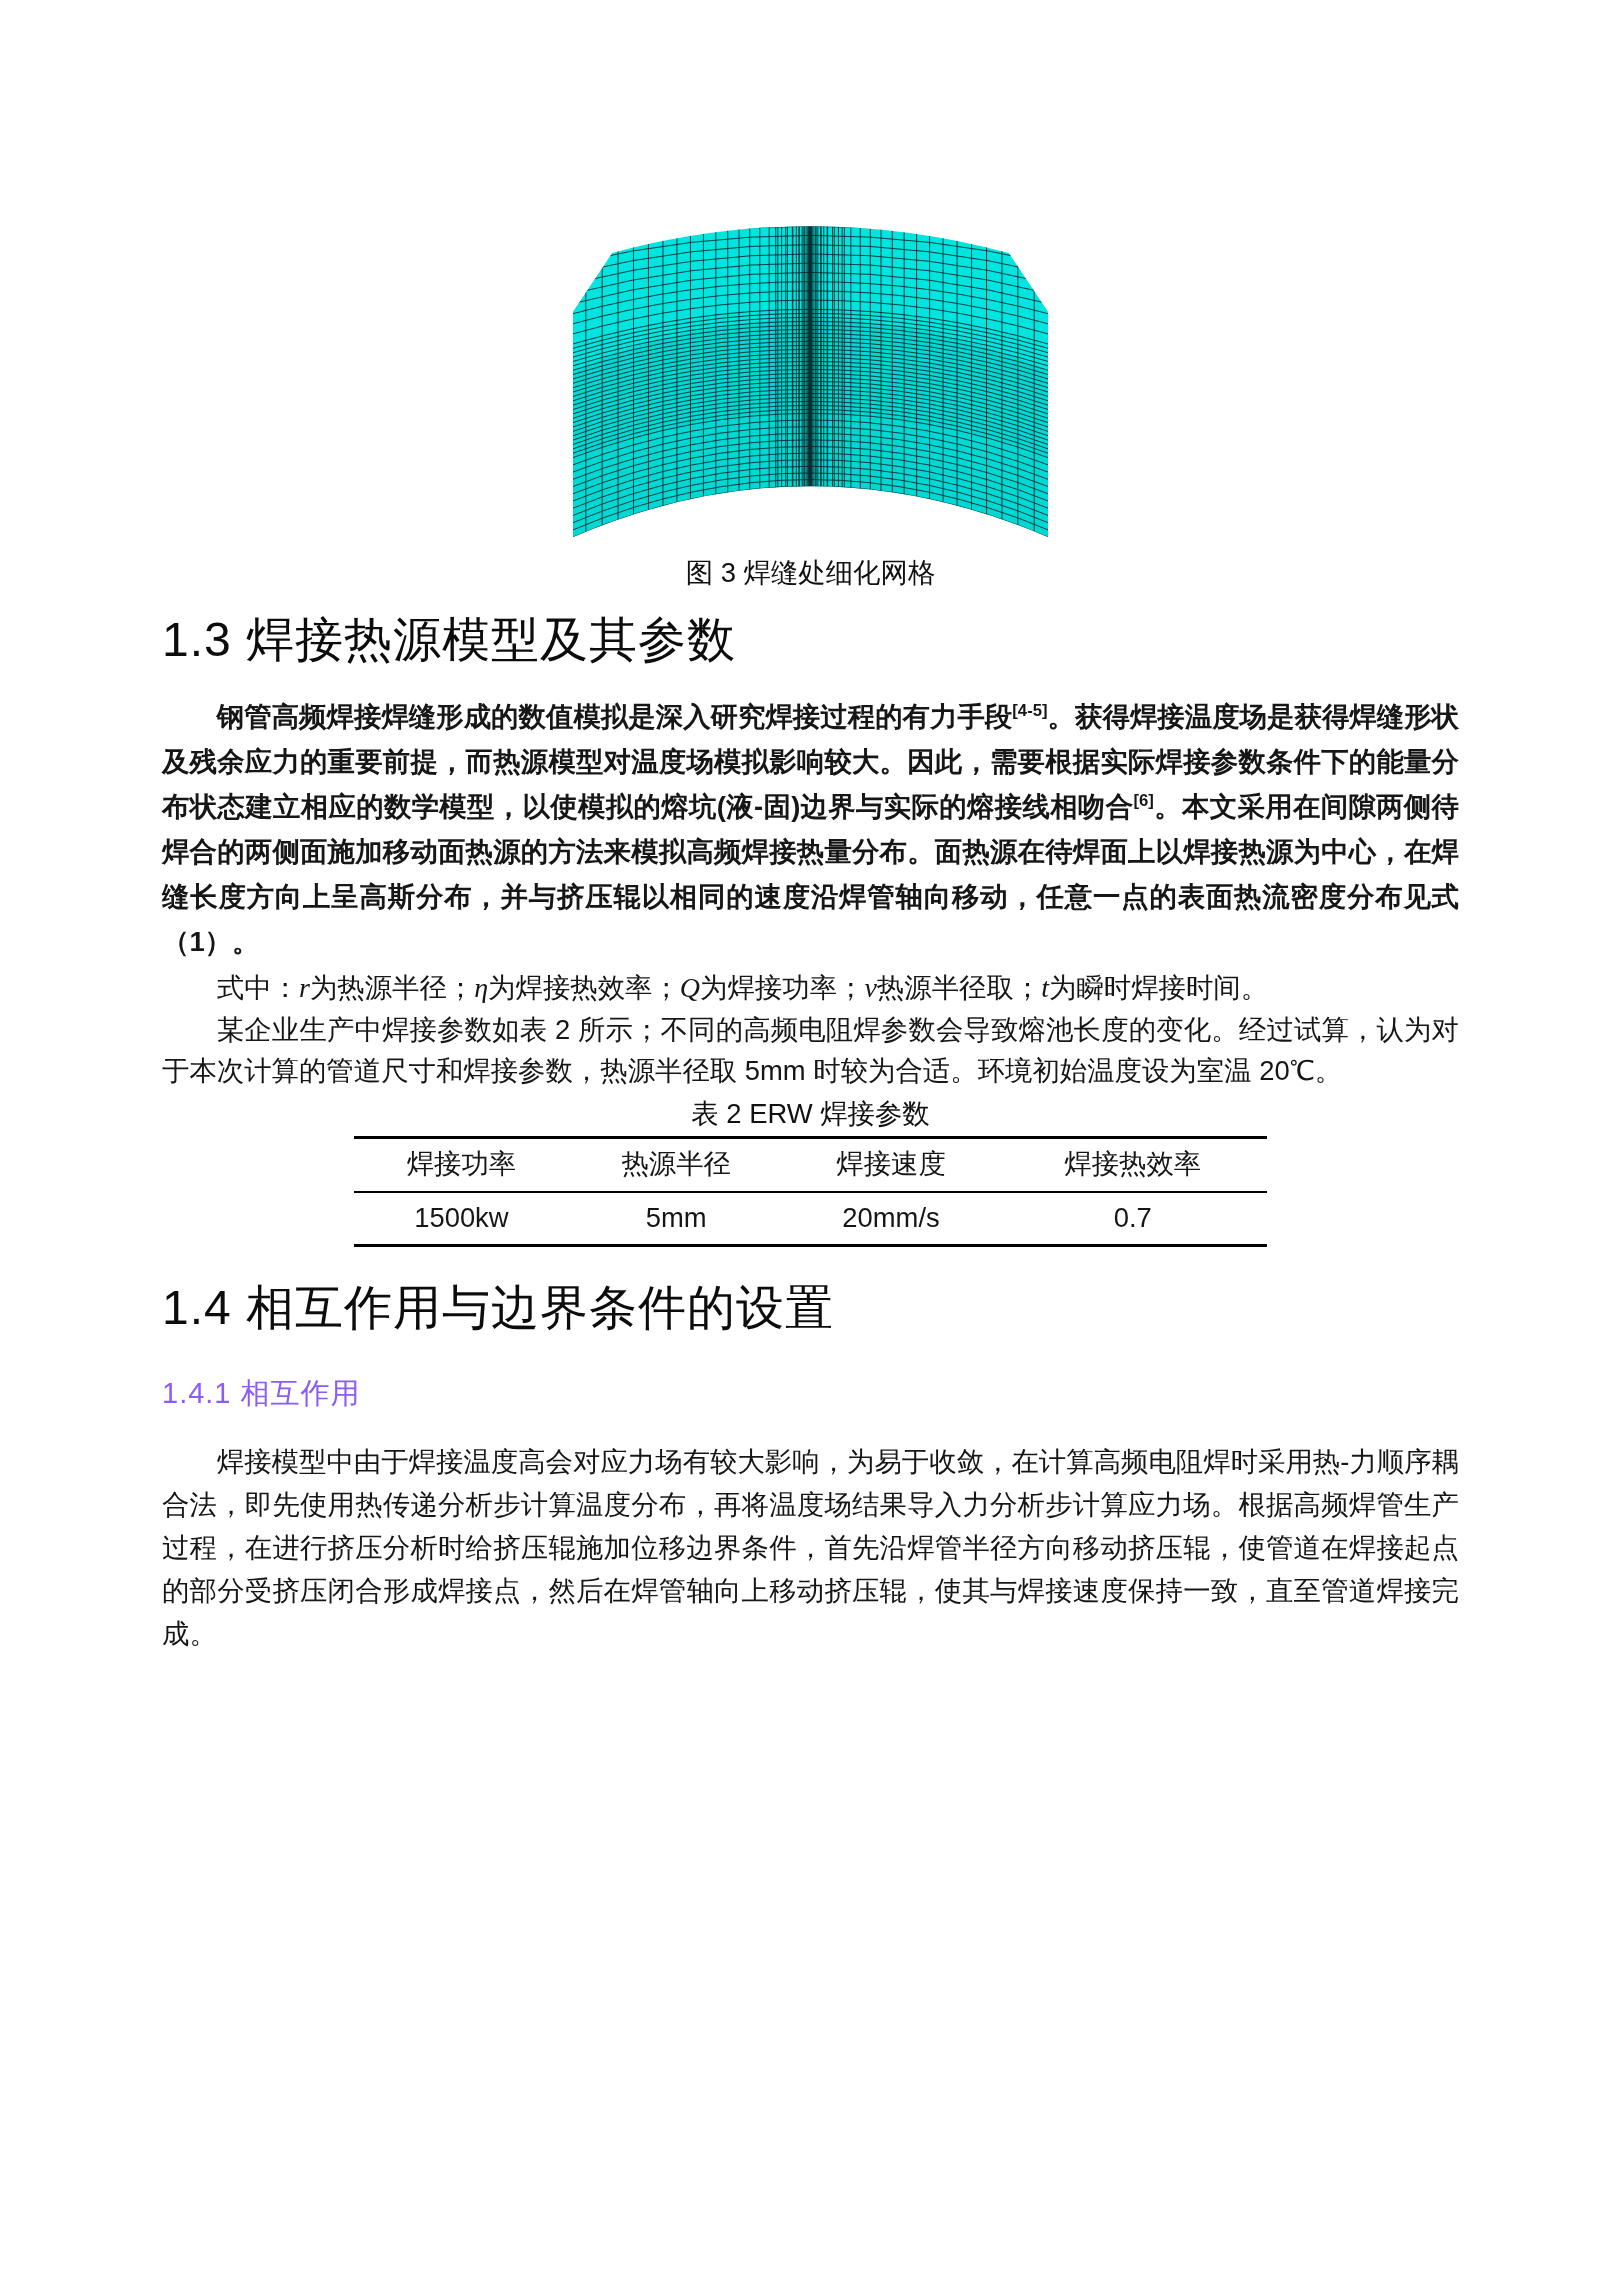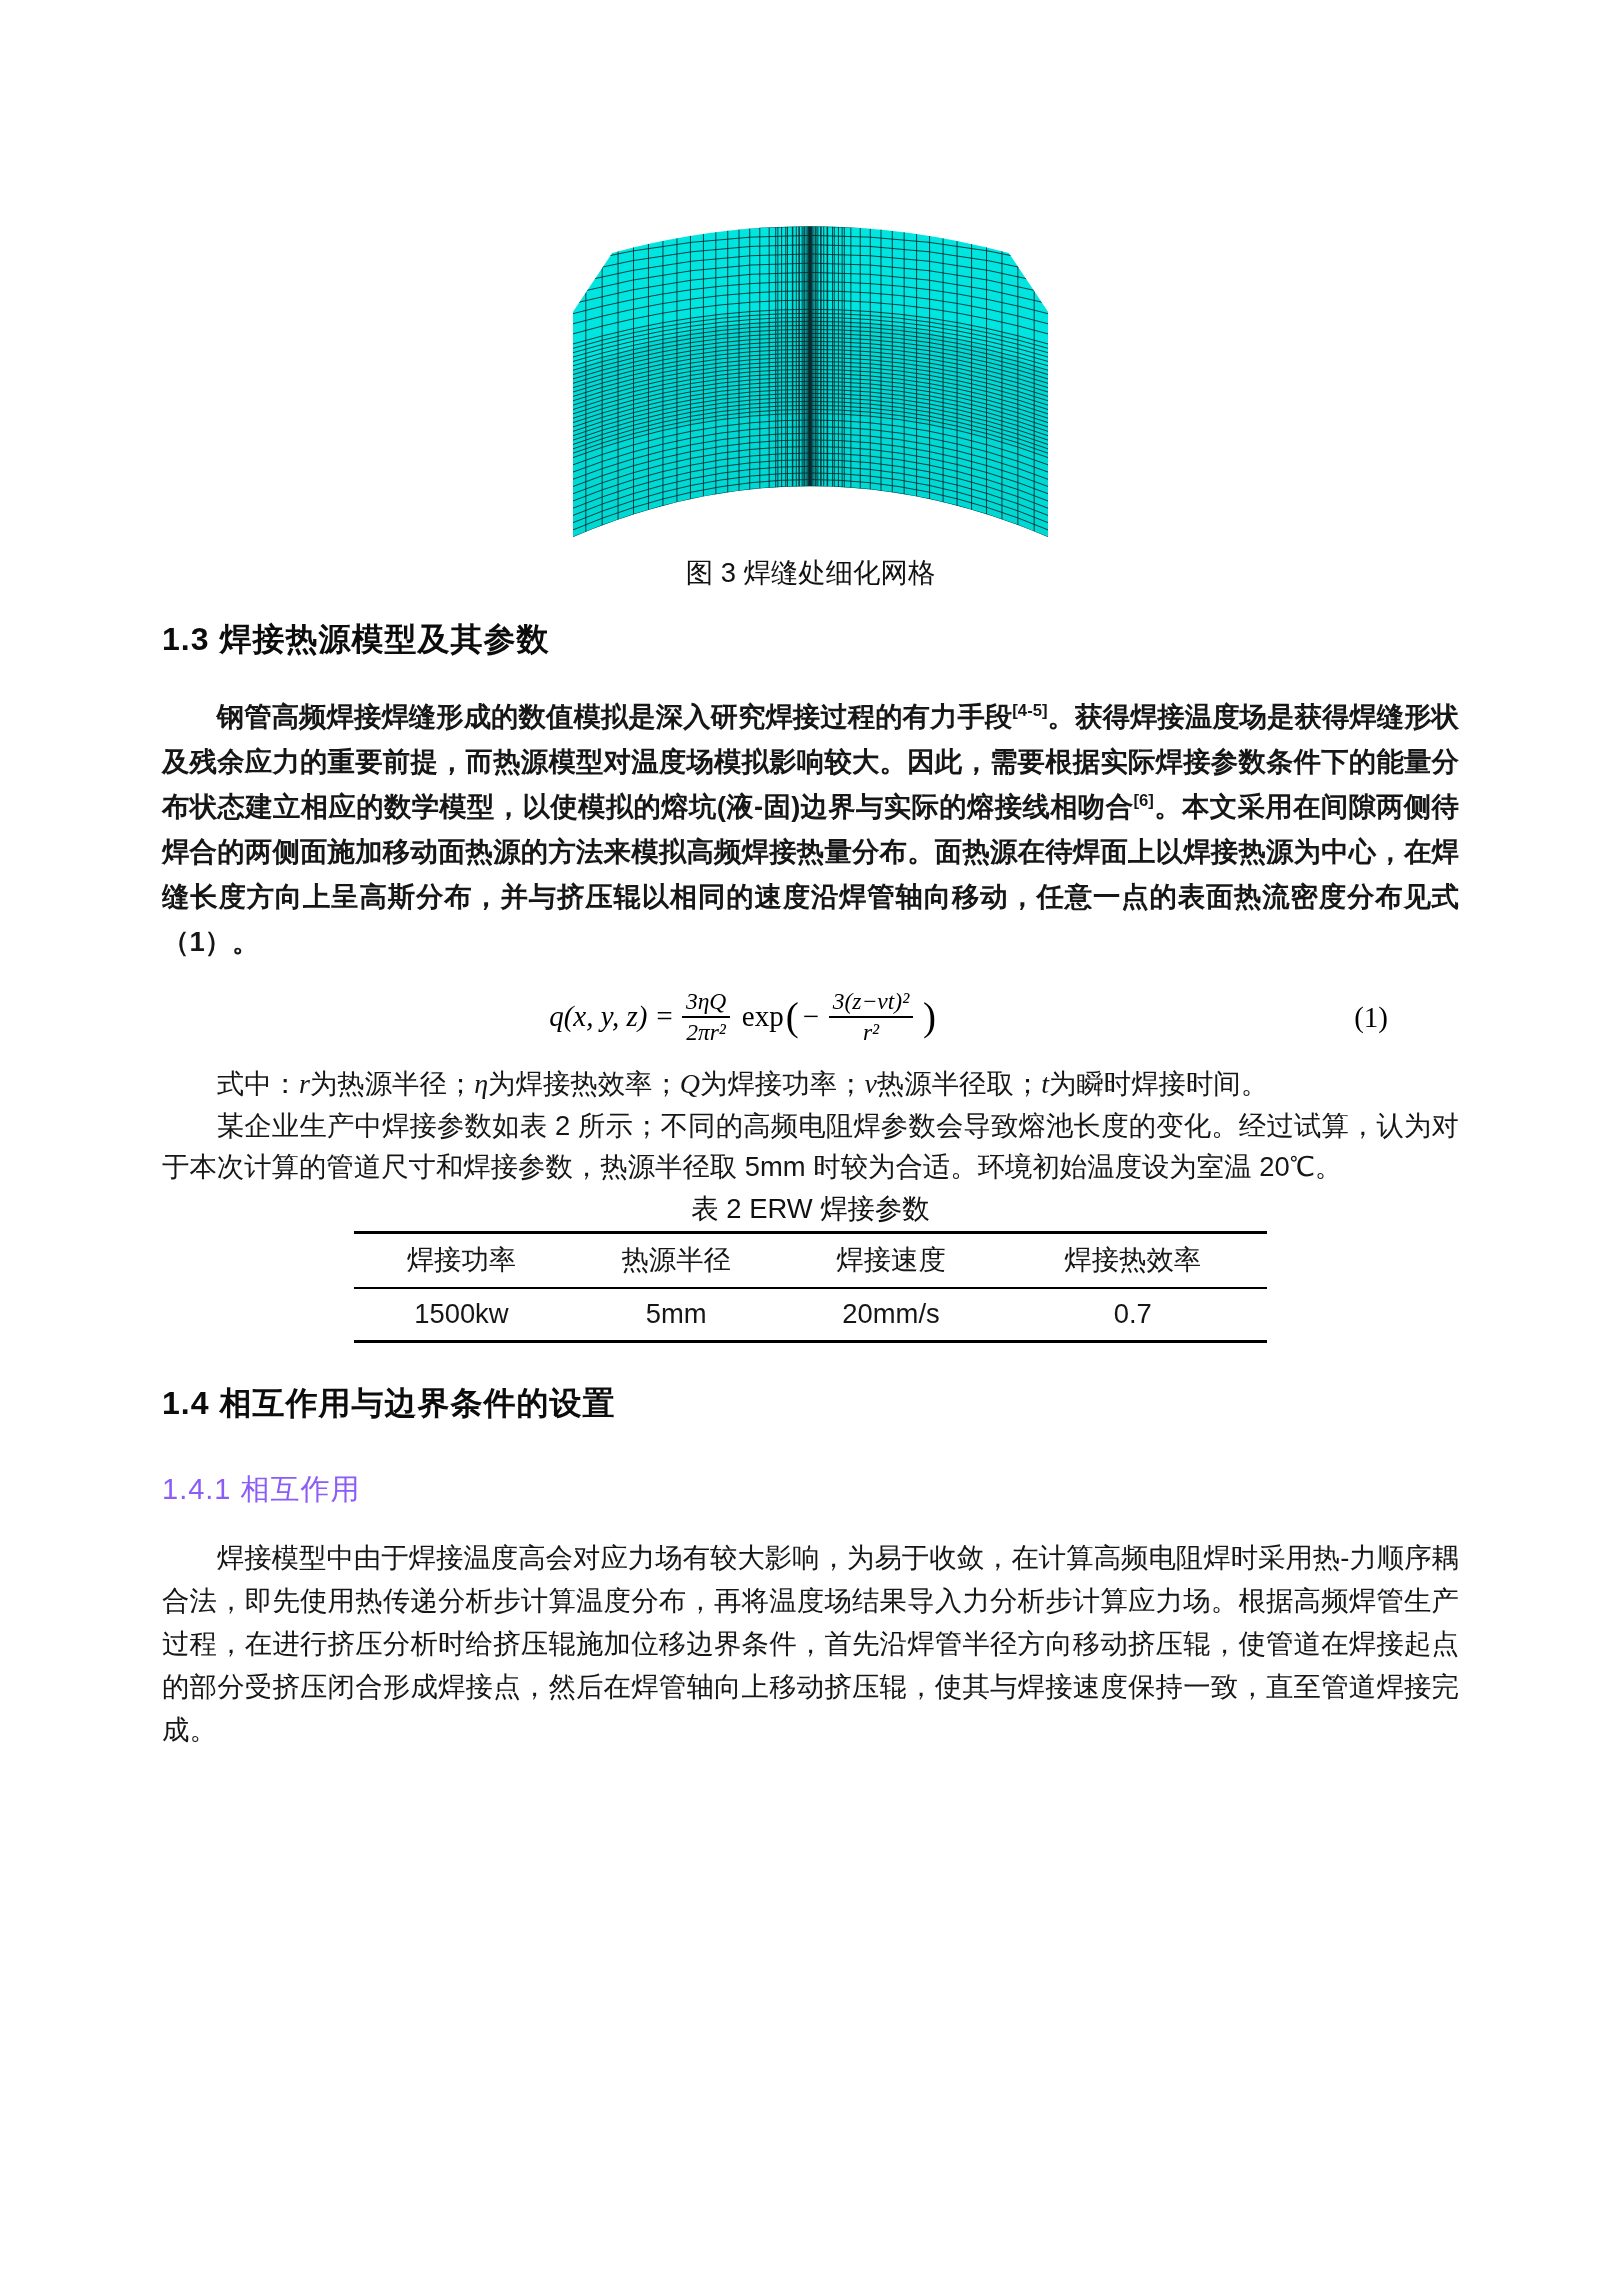--- a/index.html
+++ b/index.html
@@ -7,21 +7,21 @@
     width:1621px;height:2293px;background:#ffffff;margin:0 auto;
     position:relative;overflow:hidden;color:#151515;
     font-family:"Liberation Sans",sans-serif;
   }
   .content{padding:0 162px;}
   
   .figure-wrap{margin-top:209px;text-align:center;}
   .figure-wrap svg{display:inline-block;}
   .fig-caption{margin-top:9.8px;text-align:center;font-size:27.4px;line-height:33px;color:#111;}
   
-  .h2{font-size:32px;line-height:43px;font-weight:700;margin:29px 0 0 0;color:#0c0c0c;letter-spacing:1px;}
+  .h2{font-size:48px;line-height:43px;font-weight:400;margin:29px 0 0 0;color:#0c0c0c;letter-spacing:1px;}
   .h3{font-size:29px;line-height:35px;font-weight:500;color:#8b5cf6;letter-spacing:1px;}
   .h2.s14{margin-top:39px;}
   .h3.s141{margin-top:47px;}
   .h3.s142{margin-top:29px;}
   
   .para{
     font-size:27.4px;line-height:43px;text-align:justify;text-justify:inter-ideograph;
     margin:0;color:#161616;
   }
   .indent{text-indent:2em;}
@@ -180,38 +180,20 @@
             <line x1="242" y1="0" x2="242" y2="340" stroke-width="3.4"></line>
           </g>
         </svg>
       <div class="fig-caption">图 3 焊缝处细化网格</div>
     </div>
 
     <h2 class="h2">1.3 焊接热源模型及其参数</h2>
 
     <p class="para indent p1"><span>钢管高频焊接焊缝形成的数值模拟是深入研究焊接过程的有力手段</span><sup class="ref">[4-5]</sup><span>。获得焊接温度场是获得焊缝形状及残余应力的重要前提，而热源模型对温度场模拟影响较大。因此，需要根据实际焊接参数条件下的能量分布状态建立相应的数学模型，以使模拟的熔坑(液-固)边界与实际的熔接线相吻合</span><sup class="ref">[6]</sup><span>。本文采用在间隙两侧待焊合的两侧面施加移动面热源的方法来模拟高频焊接热量分布。面热源在待焊面上以焊接热源为中心，在焊缝长度方向上呈高斯分布，并与挤压辊以相同的速度沿焊管轴向移动，任意一点的表面热流密度分布见式（1）。</span></p>
 
-    <div class="equation-row">
-      <div class="equation">
-        <span class="eq-it">q(x, y, z) =</span>
-        <span class="frac">
-          <span class="num eq-it">3ηQ</span>
-          <span class="den eq-it">2πr²</span>
-        </span>
-        <span class="eq-func">exp</span>
-        <span class="eq-paren">(</span>
-        <span class="eq-minus">−</span>
-        <span class="frac">
-          <span class="num eq-it">3(z−vt)²</span>
-          <span class="den eq-it">r²</span>
-        </span>
-        <span class="eq-paren">)</span>
-      </div>
-      <span class="eq-number">(1)</span>
-    </div>
 
     <p class="para indent p2"><span>式中：</span><span class="var">r</span><span>为热源半径；</span><span class="var">η</span><span>为焊接热效率；</span><span class="var">Q</span><span>为焊接功率；</span><span class="var">v</span><span>热源半径取；</span><span class="var">t</span><span>为瞬时焊接时间。</span></p>
 
     <p class="para indent p3">某企业生产中焊接参数如表 2 所示；不同的高频电阻焊参数会导致熔池长度的变化。经过试算，认为对于本次计算的管道尺寸和焊接参数，热源半径取 5mm 时较为合适。环境初始温度设为室温 20℃。</p>
 
     <div class="table-title">表 2 ERW 焊接参数</div>
     <table class="data">
       <thead>
         <tr>
           <th>焊接功率</th>

